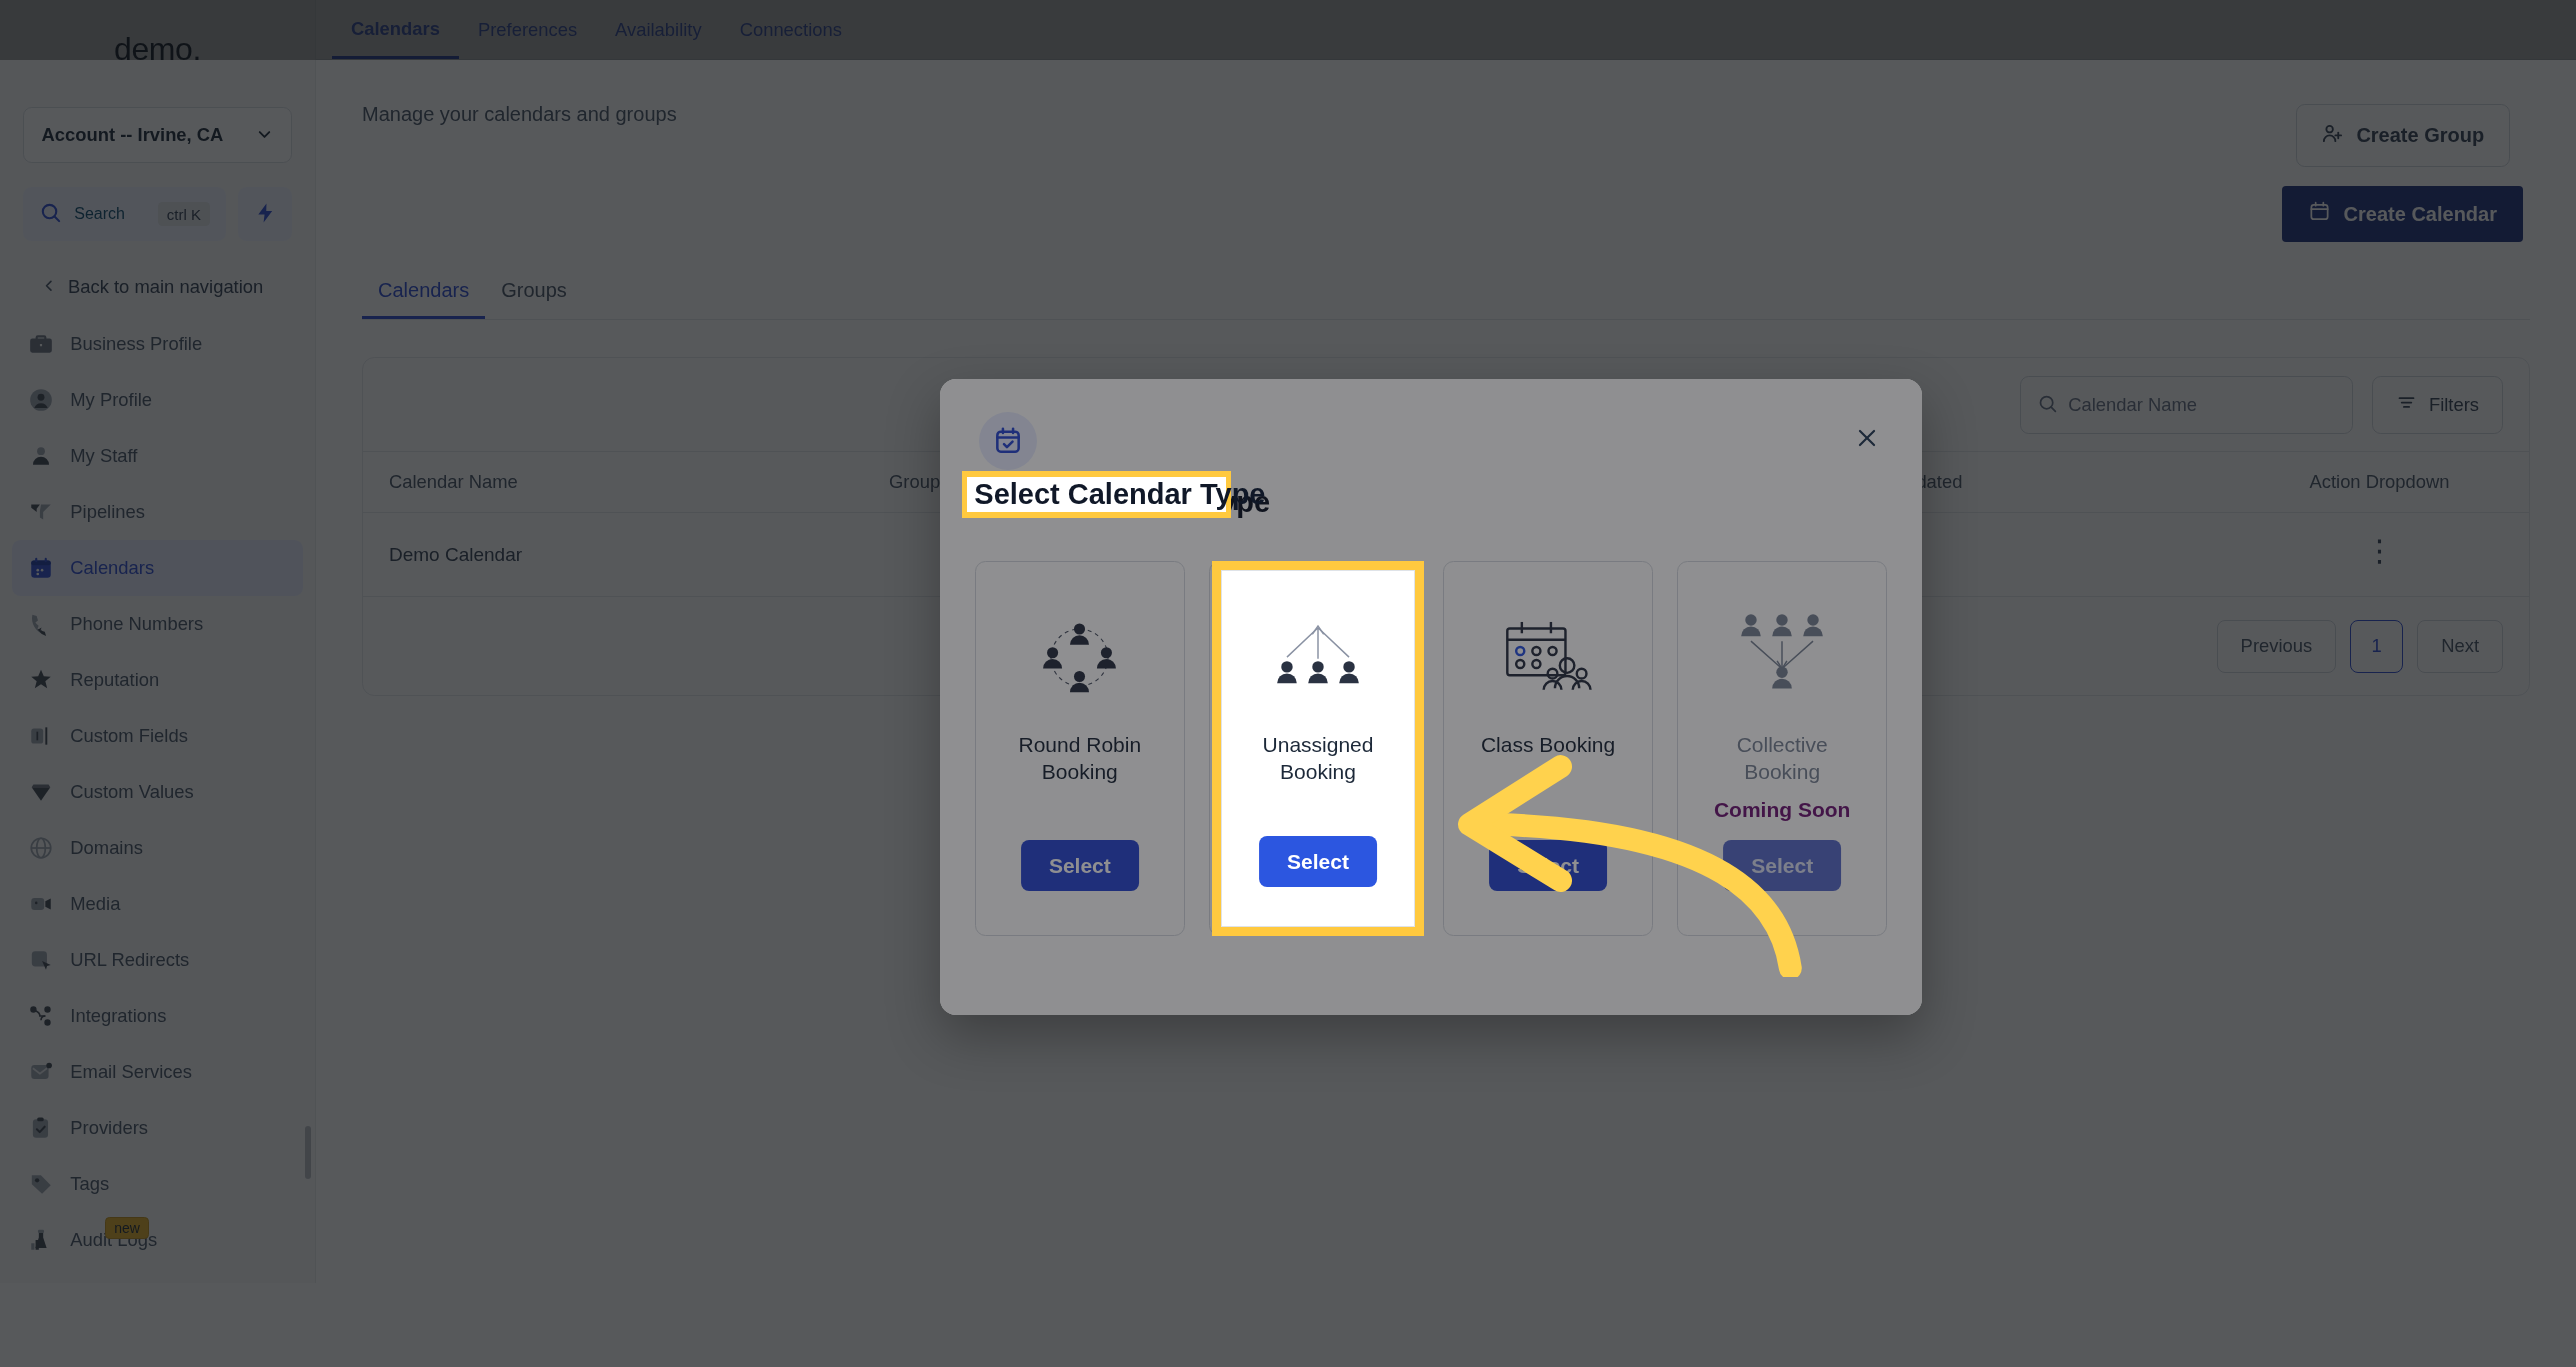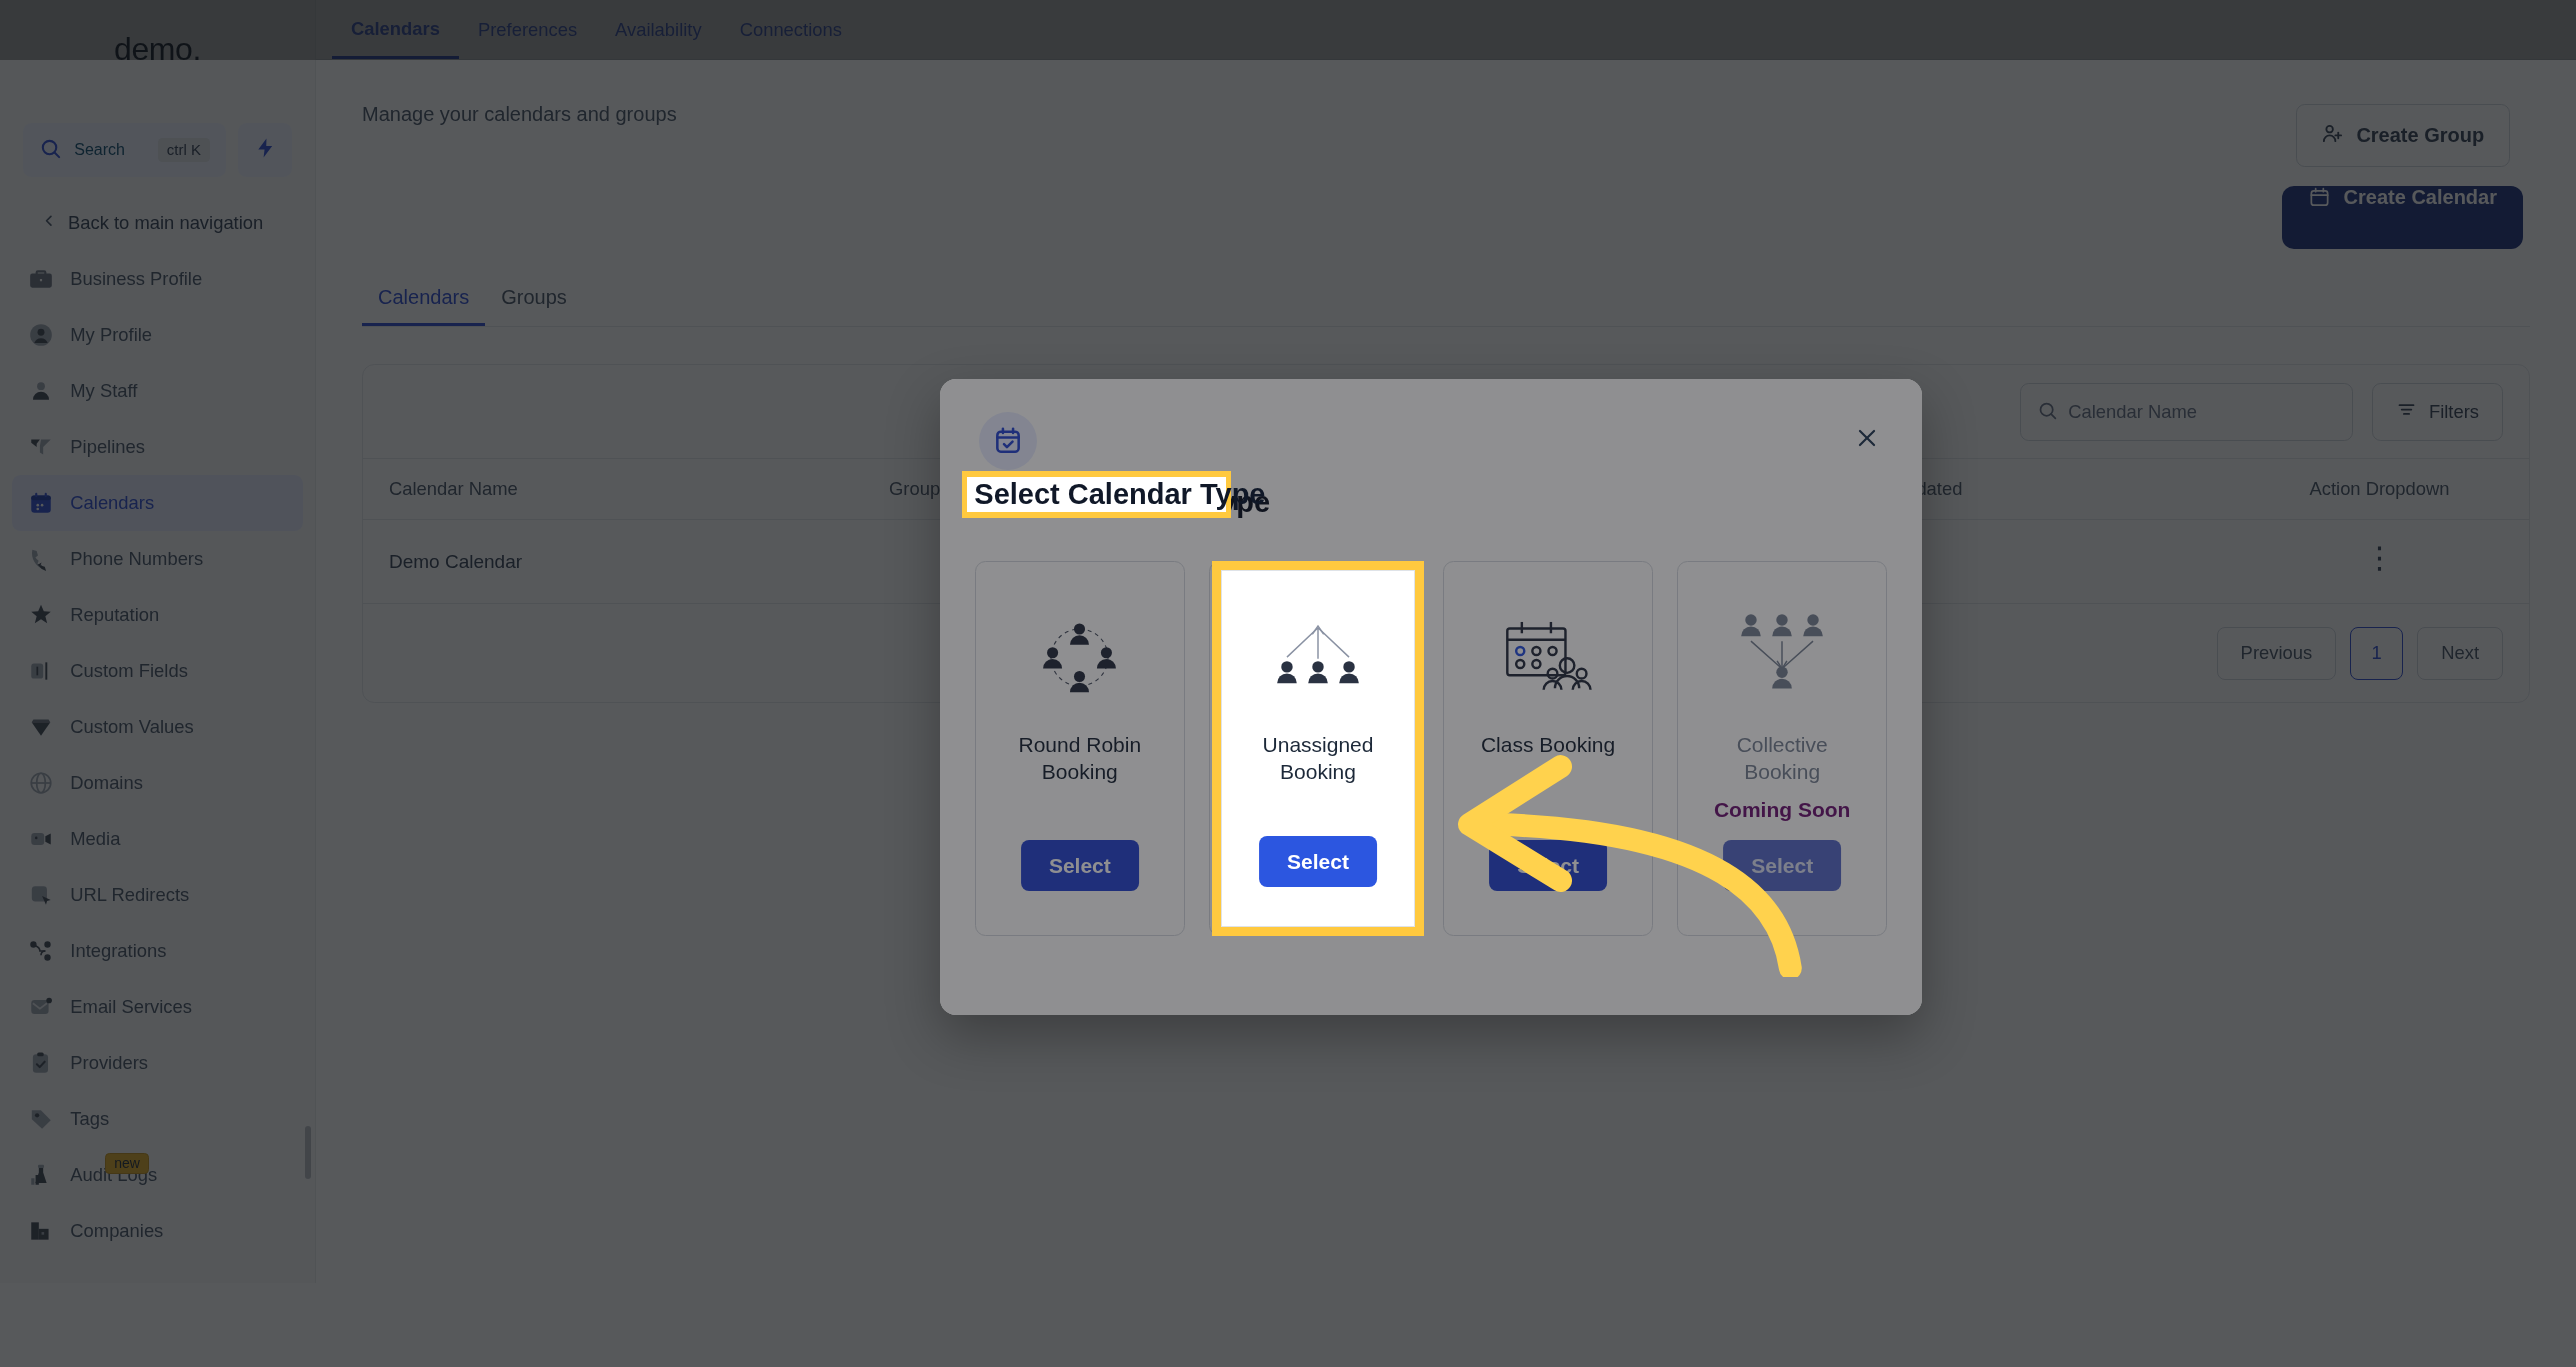--- a/index.html
+++ b/index.html
@@ -106,22 +106,22 @@
   #page-head .texts { flex: 1; }
   #page-title { font-size: 41px; font-weight: 700; color: #101828; letter-spacing: -0.5px; }
   #page-sub { font-size: 20px; color: #475467; margin-top: 10.5px; }
   .head-btns { display: flex; gap: 19px; align-items: center; margin-top: 12.3px; flex-direction: column; }
   .btn-outline {
     height: 63px; padding: 0 24.5px; border: 0.9px solid #d0d5dd; border-radius: 8.8px;
     background: #fff; display: flex; align-items: center; gap: 12.3px;
     font-size: 20px; font-weight: 700; color: #344054; cursor: pointer;
   }
   .btn-primary {
-    height: 63px; padding: 0 26px; border-radius: 12px;
-    background: #1c2f7c; display: flex; gap: 12.3px;
+    height: 56px; padding: 0 26px; border-radius: 4px;
+    background: #1c2f7c; display: flex; align-items: center; gap: 12.3px;
     font-size: 20px; font-weight: 700; color: #ffffff; cursor: pointer;
   }
 
   #subtabs { padding: 37px 46px 0 46px; display: flex; gap: 0; }
   .stab {
     padding: 0 16px 14px 16px; font-size: 20px; color: #475467; cursor: pointer;
   }
   .stab.on { color: #2c4bd4; border-bottom: 3.5px solid #2c4bd4; font-weight: 500; }
   #subtab-rule {
     margin: 0 46px; height: 0.9px; background: #e4e7ec;
@@ -285,20 +285,28 @@
 
 <div id="root">
 
   <div id="sidebar">
 
     <div class="brand">
       <span class="brand-text">demo</span>
       <span class="brand-text dot">.</span>
     </div>
 
+    <div class="acct-select">
+      <span class="label">Account -- Irvine, CA</span>
+      <span>
+        <svg class="chev" viewBox="0 0 24 24" fill="none" stroke="#1d2939" stroke-width="2.4" stroke-linecap="round" stroke-linejoin="round">
+            <polyline points="6 9 12 15 18 9"></polyline>
+          </svg>
+      </span>
+    </div>
 
     <div class="search-row">
       <div class="search-box">
         <span>
           <svg width="23" height="23" viewBox="0 0 24 24" fill="none" stroke="#2c4bd4" stroke-width="2.2" stroke-linecap="round">
               <circle cx="11" cy="11" r="7"></circle>
               <line x1="16.2" y1="16.2" x2="21" y2="21"></line>
             </svg>
         </span>
         <span class="s-label">Search</span>

